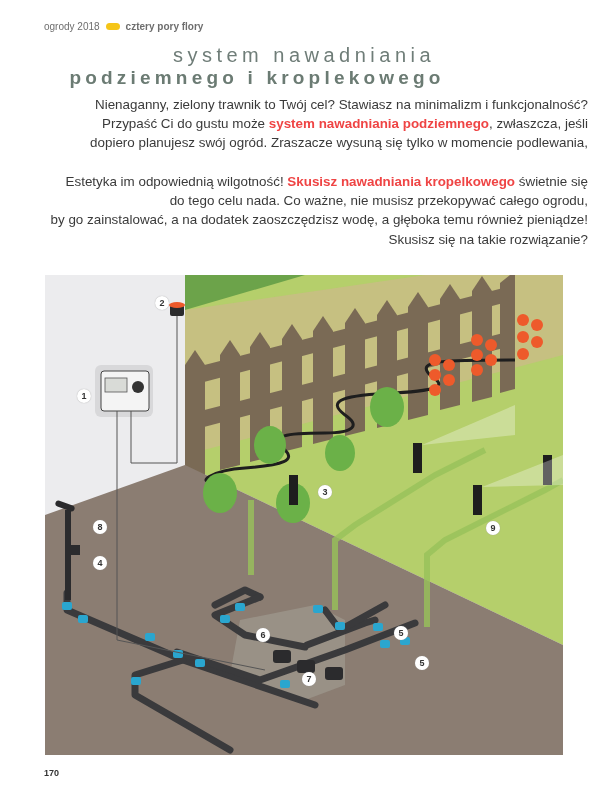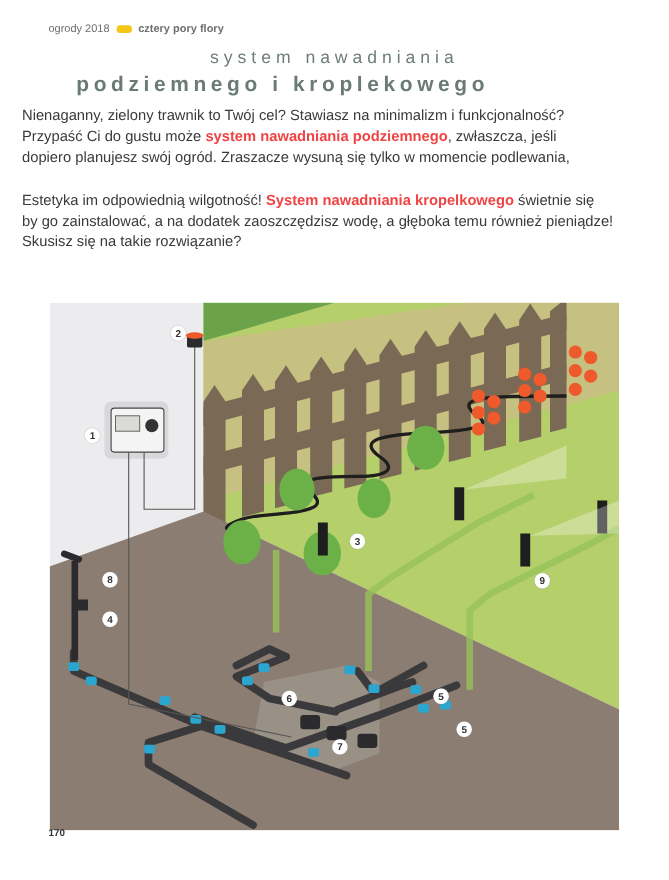--- a/index.html
+++ b/index.html
@@ -4,55 +4,56 @@
 <style>
   * { margin:0; padding:0; box-sizing:border-box; }
   html, body { width:608px; height:800px; background:#ffffff; overflow:hidden; }
   body { position:relative; font-family:"Liberation Sans", "DejaVu Sans", sans-serif; color:#3b3b3b; }
 
   .header { position:absolute; left:44px; top:21px; display:flex; align-items:center; gap:4px; font-size:10px; }
   .header .brand { color:#6e6e6e; }
   .header .pill { display:inline-block; width:14px; height:7px; border-radius:4px; background:#f5c518; margin:0 2px; }
   .header .section { color:#6e6e6e; font-weight:bold; }
 
-  .title1 { position:absolute; left:0; width:608px; top:44px; text-align:center; font-size:16px; letter-spacing:4.5px; color:#6f7d78; font-weight:normal; }
+  .title1 { position:absolute; left:0; width:608px; top:44px; text-align:center; font-size:20px; letter-spacing:4.5px; color:#6f7d78; font-weight:normal; }
   .title2 { position:absolute; left:0; width:514px; top:67px; text-align:center; font-size:19px; letter-spacing:4.2px; color:#6b7b73; font-weight:bold; }
 
-  .para { position:absolute; left:20px; width:568px; text-align:left; font-size:13.4px; line-height:19.2px; color:#3a3a3a; }
+  .para { position:absolute; left:20px; width:568px; text-align:right; font-size:13.4px; line-height:19.2px; color:#3a3a3a; }
   .para b { color:#ef4444; }
   .p1 { top:95px; }
   .p2 { top:172px; }
 
   .illus { position:absolute; left:45px; top:275px; width:518px; height:480px; overflow:hidden; }
   .illus svg { display:block; }
 
   .callout { position:absolute; width:14px; height:14px; border-radius:50%; background:#ffffff; color:#333; font-size:9px; font-weight:bold; text-align:center; line-height:14px; box-shadow:0 0 1px #999; }
 
-  .page-num { position:absolute; left:44px; top:752px; font-size:9px; color:#333; font-weight:bold; }
+  .page-num { position:absolute; left:44px; top:768px; font-size:9px; color:#333; font-weight:bold; }
 </style>
 </head>
 <body>
 
 <div class="header">
   <span class="brand">ogrody 2018</span>
   <span class="pill"></span>
   <span class="section">cztery pory flory</span>
 </div>
 
 <h1 class="title1">system nawadniania</h1>
 <h2 class="title2">podziemnego i kroplekowego</h2>
 
 <div class="para p1">
   <div>Nienaganny, zielony trawnik to Twój cel? Stawiasz na minimalizm i funkcjonalność?</div>
   <div><span>Przypaść Ci do gustu może </span><b>system nawadniania podziemnego</b><span>, zwłaszcza, jeśli</span></div>
   <div>dopiero planujesz swój ogród. Zraszacze wysuną się tylko w momencie podlewania,</div>
 </div>
 
 <div class="para p2">
-  <div><span>Estetyka im odpowiednią wilgotność! </span><b>System nawadniania kropelkowego</b><span> świetnie się</span></div>
+  <div><span>Estetyka im odpowiednią wilgotność! </span><b>Skusisz nawadniania kropelkowego</b><span> świetnie się</span></div>
+  <div>do tego celu nada. Co ważne, nie musisz przekopywać całego ogrodu,</div>
   <div>by go zainstalować, a na dodatek zaoszczędzisz wodę, a głęboka temu również pieniądze!</div>
   <div>Skusisz się na takie rozwiązanie?</div>
 </div>
 
 <div class="illus">
   <svg width="518" height="480" viewBox="0 0 518 480" xmlns="http://www.w3.org/2000/svg">
 
     <rect x="0" y="0" width="518" height="480" fill="#ececee"></rect>
 
     <polygon points="140,0 518,0 518,370 140,190" fill="#b5cf6b"></polygon>

